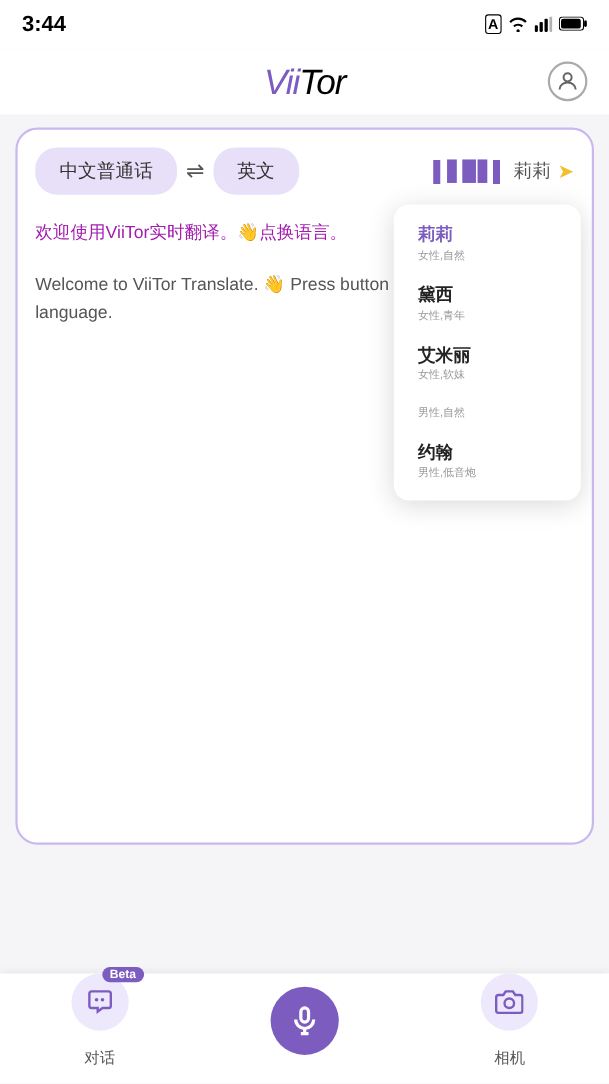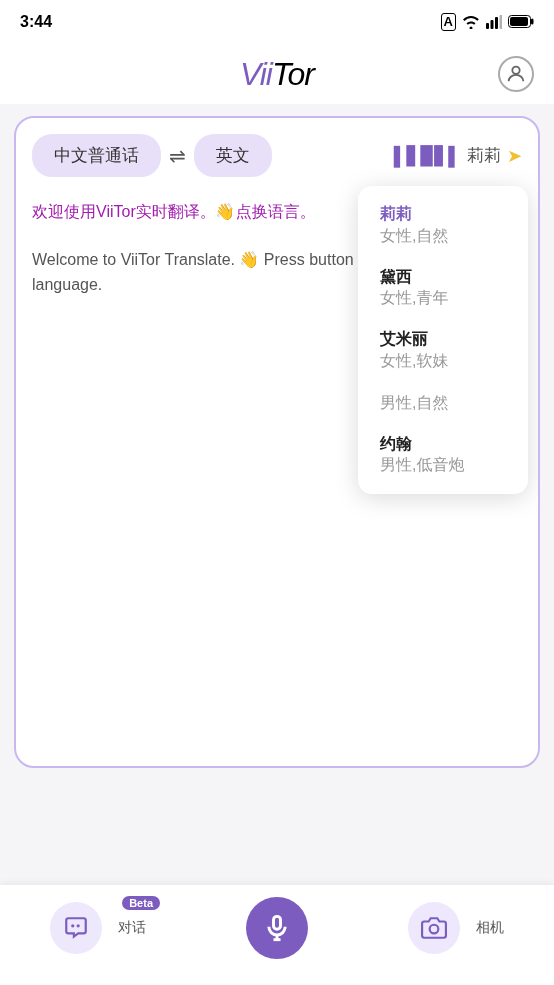--- a/index.html
+++ b/index.html
@@ -15,21 +15,21 @@
     
     .status-bar {
       height: 44px;
       display: flex;
       align-items: center;
       justify-content: space-between;
       padding: 0 20px;
       background: #fff;
     }
     .status-time {
-      font-size: 16px;
+      font-size: 20px;
       font-weight: 600;
       color: #000;
     }
     .status-icons {
       display: flex;
       align-items: center;
       gap: 6px;
     }
     .status-a-icon {
       font-size: 13px;
@@ -169,21 +169,21 @@
       color: #7c5cbf;
       line-height: 1.3;
     }
     .dropdown-item-name.selected {
       color: #7c5cbf;
     }
     .dropdown-item-name.normal {
       color: #222;
     }
     .dropdown-item-desc {
-      font-size: 16px;
+      font-size: 10px;
       color: #999;
       line-height: 1.3;
       margin-top: 1px;
     }
 
     
     .bottom-nav {
       position: absolute;
       bottom: 0;
       left: 0;
@@ -191,21 +191,21 @@
       height: 100px;
       background: #fff;
       display: flex;
       align-items: center;
       justify-content: space-around;
       padding-bottom: 14px;
       box-shadow: 0 -1px 8px rgba(0,0,0,0.07);
     }
     .nav-item {
       display: flex;
-      flex-direction: row;
+      flex-direction: column;
       align-items: center;
       gap: 16px;
       cursor: pointer;
       position: relative;
     }
     .nav-icon-wrap {
       width: 52px;
       height: 52px;
       border-radius: 50%;
       background: #ede8fb;

